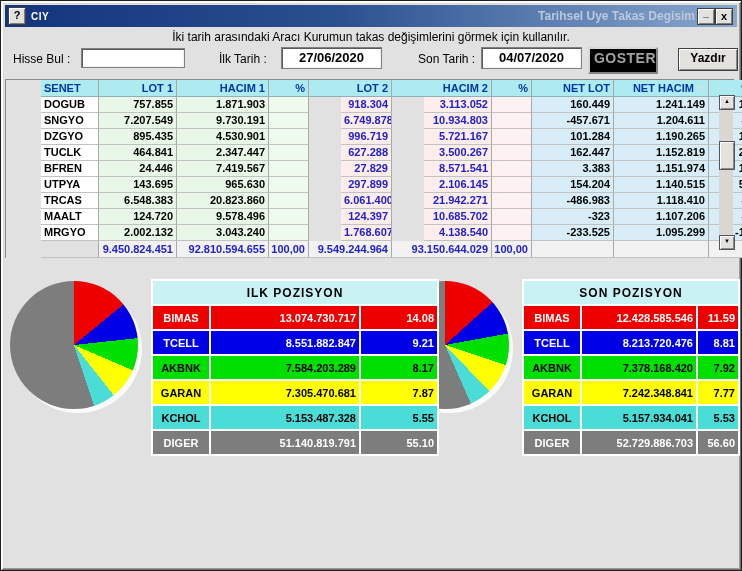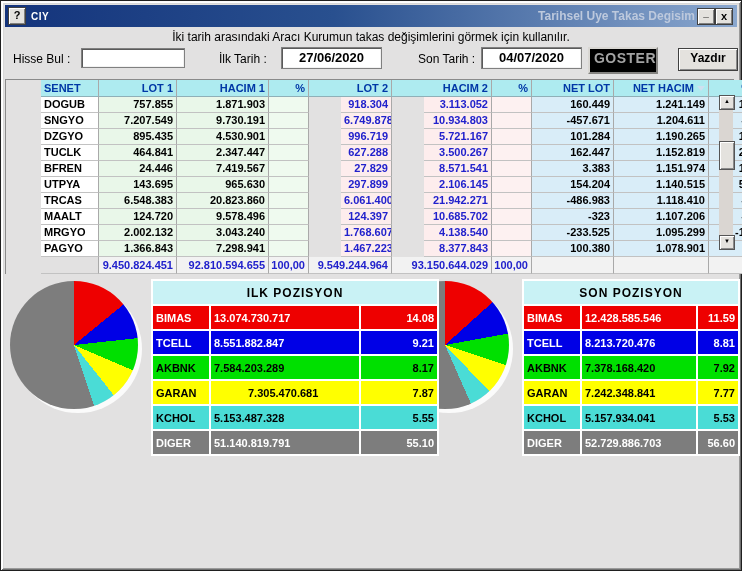--- a/index.html
+++ b/index.html
@@ -100,22 +100,22 @@
   }
   
   .pie{position:absolute;width:128px;height:128px;border-radius:50%;box-shadow:4px 4px 0 #fbfbfb;}
   .pie1{left:9px;top:280px;}
   .pie2{left:380px;top:280px;}
   .postable{position:absolute;top:278px;border-collapse:separate;border-spacing:2px;background:#ffffff;}
   .pos-ilk{left:150px;}
   .pos-son{left:521px;}
   .postable td,.postable th{font-size:11px;font-weight:bold;height:23px;padding:0 3px;white-space:nowrap;}
   .postable th{background:#c9f2f5;color:#000;font-size:12px;text-align:center;letter-spacing:1px;}
-  .pt-name{width:50px;text-align:left;margin-left:14px;}
-  .pt-val{width:108px;text-align:left;}
+  .pt-name{width:50px;text-align:center;margin-left:14px;}
+  .pt-val{width:108px;text-align:right;}
   .pt-pct{width:34px;text-align:right;}
 </style>
 </head>
 <body>
 
 <div class="window">
 
   <div class="titlebar">
     <div class="help-btn">?</div>
     <span class="title-left">CIY</span>
@@ -260,33 +260,20 @@
           <span class="c-g">3.043.240</span>
           <span class="c-gp"></span>
           <span class="c-p">1.768.607</span>
           <span class="c-p">4.138.540</span>
           <span class="c-pp"></span>
           <span class="c-b">-233.525</span>
           <span class="c-b">1.095.299</span>
           <span class="c-b">-13</span>
           <span class="c-f"></span>
         </div>
-        <div class="trow">
-          <span class="c-senet">PAGYO</span>
-          <span class="c-g">1.366.843</span>
-          <span class="c-g">7.298.941</span>
-          <span class="c-gp"></span>
-          <span class="c-p">1.467.223</span>
-          <span class="c-p">8.377.843</span>
-          <span class="c-pp"></span>
-          <span class="c-b">100.380</span>
-          <span class="c-b">1.078.901</span>
-          <span class="c-b">6</span>
-          <span class="c-f"></span>
-        </div>
       </div>
     <div class="trow totrow" id="table-totals">
         <span></span>
         <span>9.450.824.451</span>
         <span>92.810.594.655</span>
         <span>100,00</span>
         <span>9.549.244.964</span>
         <span>93.150.644.029</span>
         <span>100,00</span>
         <span></span>

